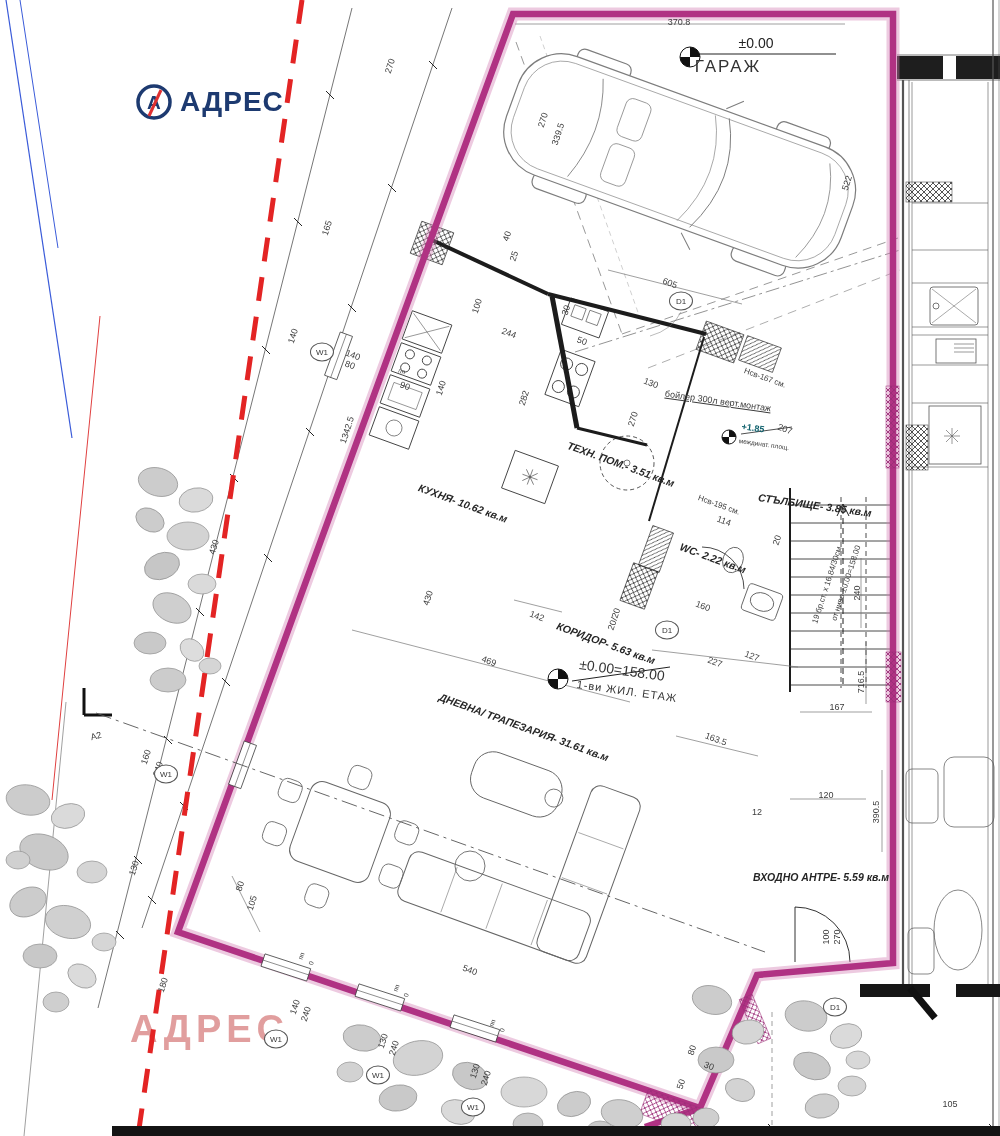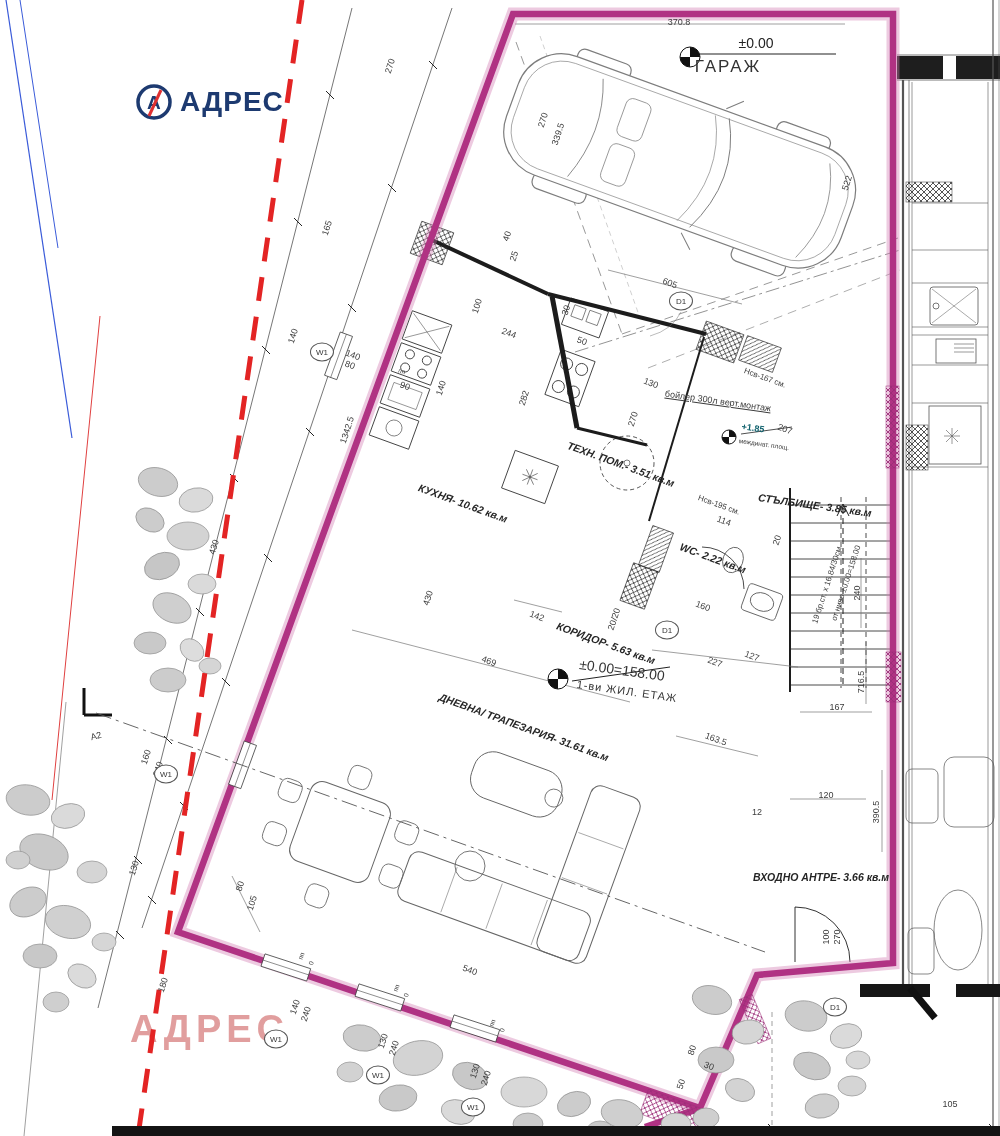--- a/index.html
+++ b/index.html
@@ -358,21 +358,21 @@
     <span class="logo-text">АДРЕС</span>
   </div>
 
   <div id="label-layer">
       <div class="lbl room" style="left: 463px; top: 503px; transform: translate(-50%, -50%) rotate(20deg);">КУХНЯ- 10.62 кв.м</div>
       <div class="lbl room" style="left: 621px; top: 464px; transform: translate(-50%, -50%) rotate(20deg);">ТЕХН. ПОМ.- 3.51 кв.м</div>
       <div class="lbl room" style="left: 815px; top: 505px; transform: translate(-50%, -50%) rotate(8deg);">СТЪЛБИЩЕ- 3.85 кв.м</div>
       <div class="lbl room" style="left: 713px; top: 558px; transform: translate(-50%, -50%) rotate(20deg);">WC- 2.22 кв.м</div>
       <div class="lbl room" style="left: 606px; top: 643px; transform: translate(-50%, -50%) rotate(20deg);">КОРИДОР- 5.63 кв.м</div>
       <div class="lbl room" style="left: 524px; top: 727px; transform: translate(-50%, -50%) rotate(20deg);">ДНЕВНА/ ТРАПЕЗАРИЯ- 31.61 кв.м</div>
-      <div class="lbl room" style="left: 821px; top: 877px; transform: translate(-50%, -50%) rotate(0deg);">ВХОДНО АНТРЕ- 3.66 кв.м</div>
+      <div class="lbl room" style="left: 821px; top: 877px; transform: translate(-50%, -50%) rotate(0deg);">ВХОДНО АНТРЕ- 5.59 кв.м</div>
       <div class="lbl roomlg" style="left: 728px; top: 67px; transform: translate(-50%, -50%) rotate(0deg);">ГАРАЖ</div>
       <div class="lbl level" style="left: 756px; top: 43px; transform: translate(-50%, -50%) rotate(0deg);">±0.00</div>
       <div class="lbl levellg" style="left: 622px; top: 670px; transform: translate(-50%, -50%) rotate(8deg);">±0.00=158.00</div>
       <div class="lbl level2" style="left: 627px; top: 691px; transform: translate(-50%, -50%) rotate(8deg);">1-ви ЖИЛ. ЕТАЖ</div>
       <div class="lbl levelsm" style="left: 753px; top: 428px; transform: translate(-50%, -50%) rotate(8deg);">+1.85</div>
       <div class="lbl tiny" style="left: 764px; top: 444px; transform: translate(-50%, -50%) rotate(8deg);">междинат. площ.</div>
       <div class="lbl note-u" style="left: 718px; top: 401px; transform: translate(-50%, -50%) rotate(8deg);">бойлер 300л верт.монтаж</div>
       <div class="lbl note" style="left: 765px; top: 378px; transform: translate(-50%, -50%) rotate(20deg);">Нсв-167 см.</div>
       <div class="lbl note" style="left: 719px; top: 505px; transform: translate(-50%, -50%) rotate(20deg);">Нсв-195 см.</div>
       <div class="lbl dim" style="left: 724px; top: 521px; transform: translate(-50%, -50%) rotate(20deg);">114</div>

